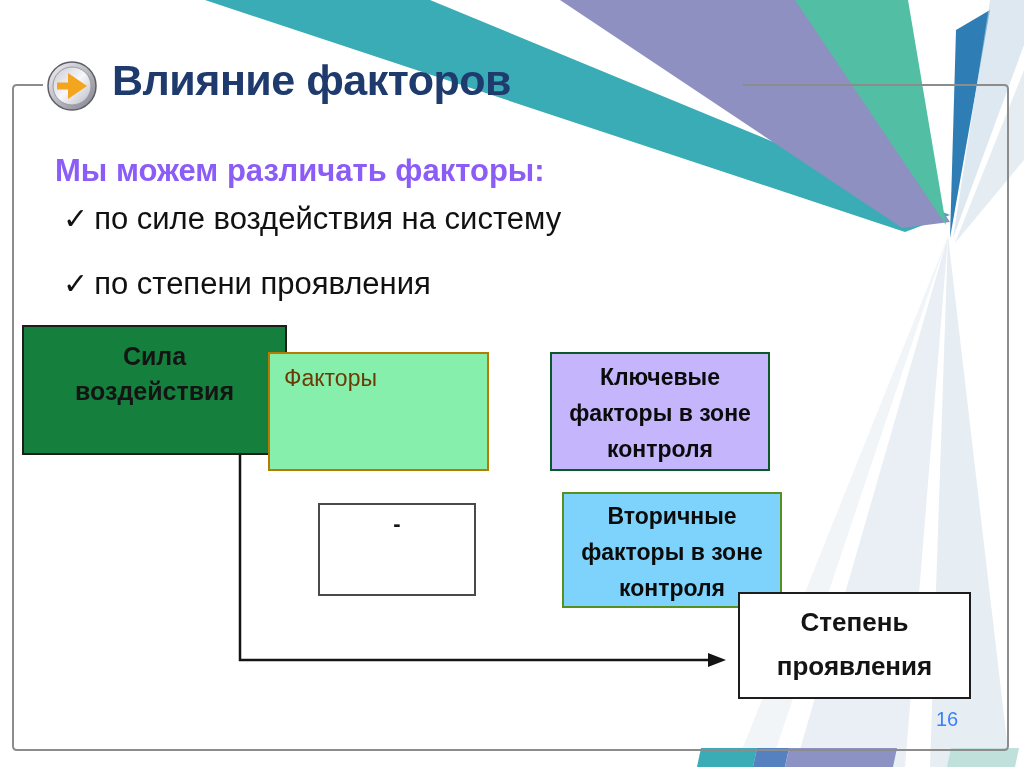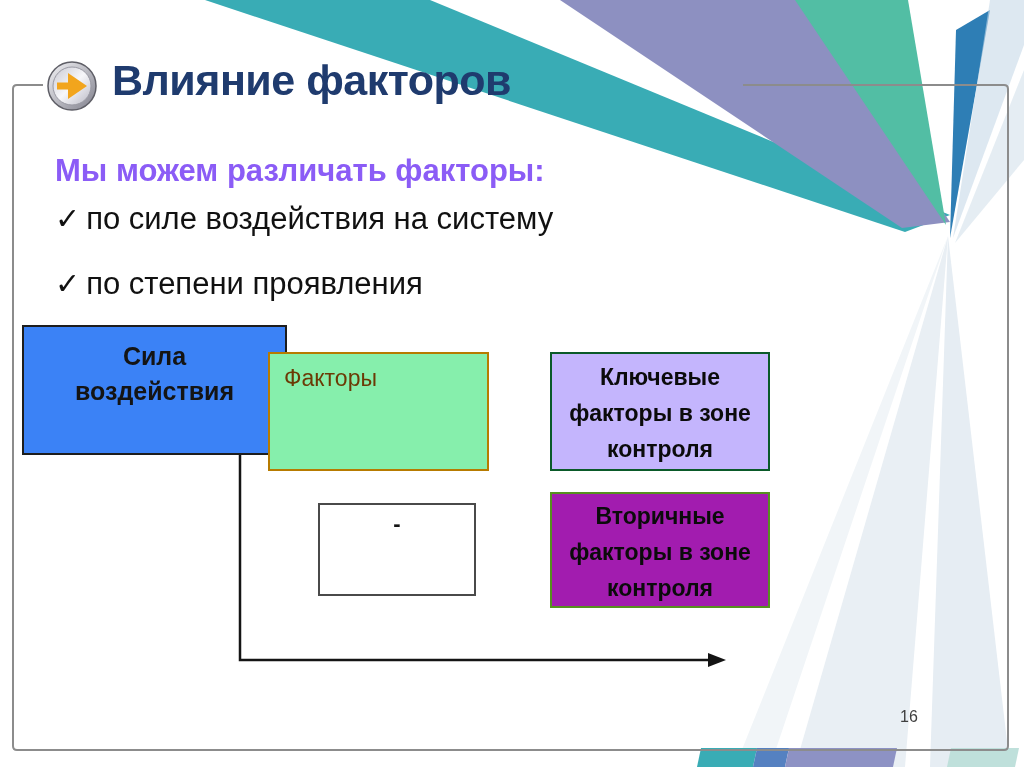--- a/index.html
+++ b/index.html
@@ -11,41 +11,41 @@
 
   
   .title-icon{position:absolute;left:46px;top:60px;width:52px;height:52px;z-index:2;}
   h1.slide-title{
     position:absolute;left:112px;top:56px;margin:0;z-index:2;
     font-size:43px;font-weight:700;color:#1F3B6E;letter-spacing:-0.5px;white-space:nowrap;
   }
 
   
   .intro-heading{position:absolute;left:55px;top:153px;margin:0;font-size:31px;font-weight:700;color:#8b5cf6;z-index:2;white-space:nowrap;}
-  .bullet{position:absolute;left:55px;font-size:31px;font-weight:400;color:#111;z-index:2;white-space:nowrap;}
+  .bullet{position:absolute;left:63px;font-size:31px;font-weight:400;color:#111;z-index:2;white-space:nowrap;}
   .bullet .check{font-size:30px;margin-right:6px;font-weight:400;}
   .bullet.b1{top:201px;}
   .bullet.b2{top:266px;}
 
   
   .dbox{position:absolute;box-sizing:border-box;z-index:2;}
-  .box-sila{left:22px;top:325px;width:265px;height:130px;background:#3b82f6;border:2px solid #1d1d1d;
+  .box-sila{left:22px;top:325px;width:265px;height:130px;background:#15803d;border:2px solid #1d1d1d;
             text-align:center;font-size:25px;font-weight:700;line-height:35px;padding-top:12px;}
   .box-orange{left:268px;top:352px;width:221px;height:119px;background:#86efac;border:2px solid #B77B00;
             font-size:23px;font-weight:400;color:#6B3A05;line-height:33px;padding:8px 6px 0 14px;}
   .box-green{left:550px;top:352px;width:220px;height:119px;background:#c4b5fd;border:2px solid #0A5A29;
             text-align:center;font-size:23px;font-weight:700;color:#0b0b0b;line-height:36px;padding-top:5px;}
   .box-dash{left:318px;top:503px;width:158px;height:93px;background:#fff;border:2px solid #4a4a4a;
             text-align:center;font-size:22px;font-weight:700;line-height:22px;padding-top:8px;}
-  .box-lightgreen{left:550px;top:492px;width:220px;height:116px;background:#a21caf;border:2px solid #56901F;
+  .box-lightgreen{left:562px;top:492px;width:220px;height:116px;background:#7dd3fc;border:2px solid #56901F;
             text-align:center;font-size:23px;font-weight:700;color:#0b0b0b;line-height:36px;padding-top:4px;}
   .box-stepen{left:738px;top:592px;width:233px;height:107px;background:#fff;border:2px solid #1d1d1d;z-index:5;
             text-align:center;font-size:26px;font-weight:700;line-height:44px;padding-top:6px;}
 
-  .page-number{position:absolute;left:900px;top:708px;font-size:16px;color:#404040;z-index:2;}
+  .page-number{position:absolute;left:936px;top:708px;font-size:20px;color:#3b82f6;z-index:2;}
 </style>
 </head>
 <body>
 
 <div class="slide">
 
   <svg class="decor" width="1024" height="767" viewBox="0 0 1024 767">
 
     <polygon points="948,236 770,767 735,767" fill="#F1F5F8"></polygon>
     <polygon points="948,236 905,767 795,767" fill="#E9EFF4"></polygon>
@@ -118,15 +118,19 @@
   <div class="dbox box-dash">
     <div>-</div>
   </div>
 
   <div class="dbox box-lightgreen">
     <div>Вторичные</div>
     <div>факторы в зоне</div>
     <div>контроля</div>
   </div>
 
+  <div class="dbox box-stepen">
+    <div>Степень</div>
+    <div>проявления</div>
+  </div>
 
   <div class="page-number">16</div>
 </div>
 
 </body></html>

